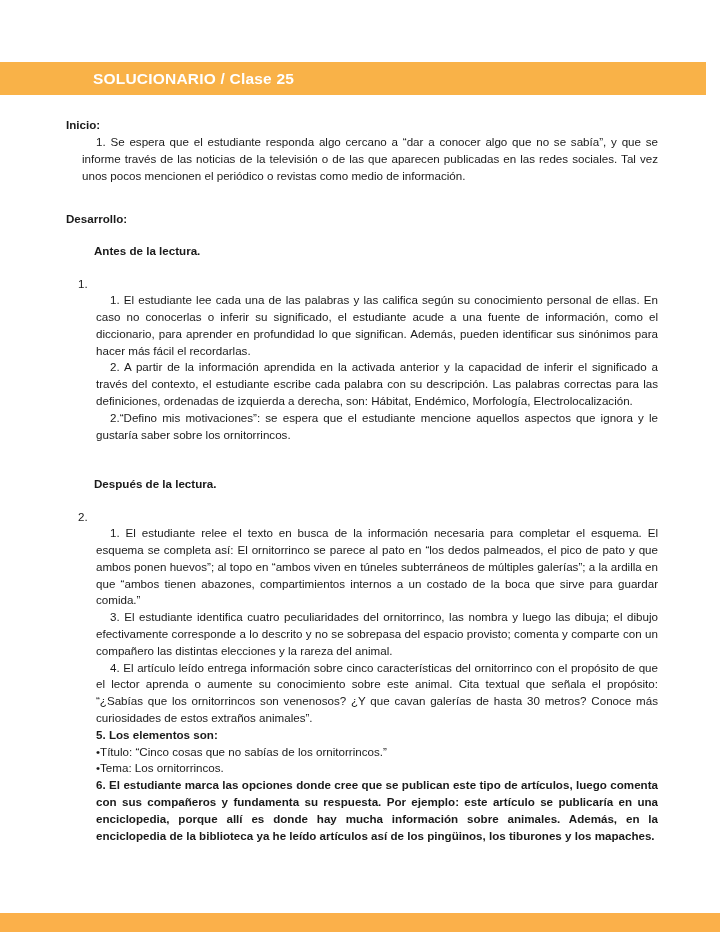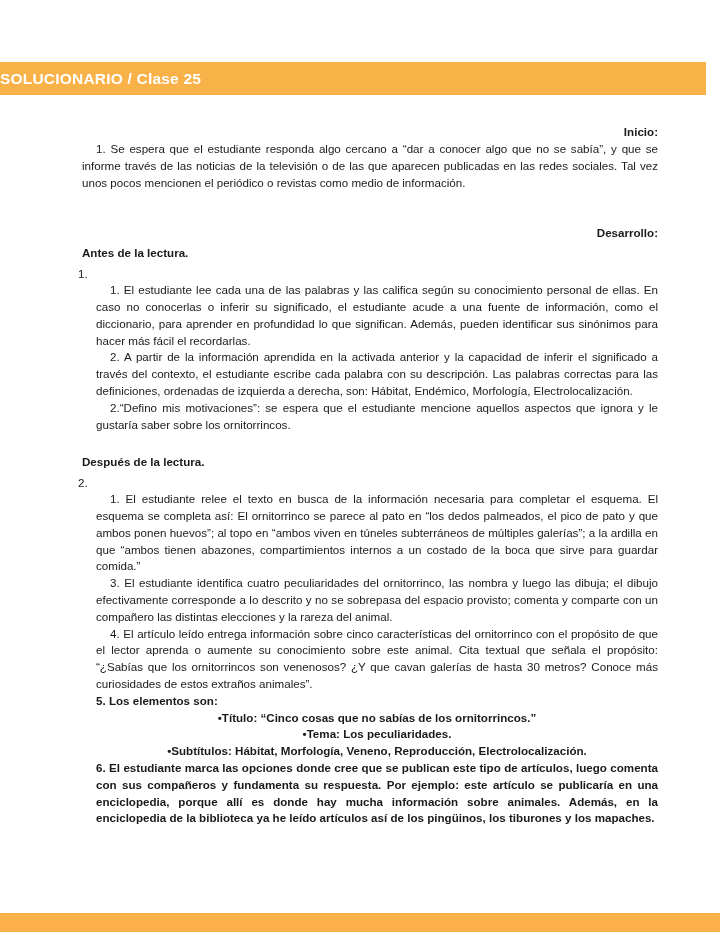--- a/index.html
+++ b/index.html
@@ -29,20 +29,21 @@
     position: absolute;
     left: 0;
     top: 62px;
     width: 706px;
     height: 33px;
     background: #f9b248;
     display: flex;
     align-items: center;
   }
   .header-title {
+    padding-left: 93px;
     font-size: 15.5px;
     font-weight: bold;
     color: #ffffff;
     letter-spacing: 0.2px;
     white-space: nowrap;
   }
   .header-title .sep {
     font-weight: bold;
   }
 
@@ -51,28 +52,27 @@
     position: absolute;
     left: 66px;
     top: 108px;
     width: 592px;
   }
 
   .sec-head {
     font-size: 11.6px;
     font-weight: bold;
     line-height: 1.42;
-    margin: 16px 0 1px 0;
-    text-align: right;
+    margin: 9px 0 1px 0;
   }
   .sub-head {
     font-size: 11.6px;
     font-weight: bold;
     line-height: 1.42;
-    margin: 4px;
+    margin: 16px;
     padding-left: 12px;
   }
   .enum-marker {
     font-size: 11.6px;
     line-height: 1.42;
     margin: 0;
     padding-left: 12px;
   }
 
   .para {
@@ -89,22 +89,21 @@
     padding-left: 30px;
     text-indent: 14px;
   }
   .para.deep.flush {
     text-indent: 0;
     font-weight: bold;
   }
   .para.bullet {
     padding-left: 30px;
     text-indent: 0;
-    text-align: center;
-    font-weight: bold;
+    text-align: left;
   }
   .spacer-md { height: 17px; }
 
   .group { margin: 0; padding: 0; }
 
   
   .footer-band {
     position: absolute;
     left: 0;
     top: 913px;
@@ -149,22 +148,21 @@
 
       <p class="sub-head">Después de la lectura.</p>
       <p class="enum-marker">2.</p>
 
       <p class="para deep">1. El estudiante relee el texto en busca de la información necesaria para completar el esquema. El esquema se completa así: El ornitorrinco se parece al pato en “los dedos palmeados, el pico de pato y que ambos ponen huevos”; al topo en “ambos viven en túneles subterráneos de múltiples galerías”; a la ardilla en que “ambos tienen abazones, compartimientos internos a un costado de la boca que sirve para guardar comida.”</p>
       <p class="para deep">3. El estudiante identifica cuatro peculiaridades del ornitorrinco, las nombra y luego las dibuja; el dibujo efectivamente corresponde a lo descrito y no se sobrepasa del espacio provisto; comenta y comparte con un compañero las distintas elecciones y la rareza del animal.</p>
       <p class="para deep">4. El artículo leído entrega información sobre cinco características del ornitorrinco con el propósito de que el lector aprenda o aumente su conocimiento sobre este animal. Cita textual que señala el propósito: “¿Sabías que los ornitorrincos son venenosos? ¿Y que cavan galerías de hasta 30 metros? Conoce más curiosidades de estos extraños animales”.</p>
       <p class="para deep flush">5. Los elementos son:</p>
 
       <p class="para bullet">•Título: “Cinco cosas que no sabías de los ornitorrincos.”</p>
-      <p class="para bullet">•Tema: Los peculiaridades.</p>
-      <p class="para bullet">•Subtítulos: Hábitat, Morfología, Veneno, Reproducción, Electrolocalización.</p>
+      <p class="para bullet">•Tema: Los ornitorrincos.</p>
 
       <p class="para deep flush">6. El estudiante marca las opciones donde cree que se publican este tipo de artículos, luego comenta con sus compañeros y fundamenta su respuesta. Por ejemplo: este artículo se publicaría en una enciclopedia, porque allí es donde hay mucha información sobre animales. Además, en la enciclopedia de la biblioteca ya he leído artículos así de los pingüinos, los tiburones y los mapaches.</p>
     </div>
 
   </div>
 
   <div class="footer-band"></div>
 
 </div>
 

